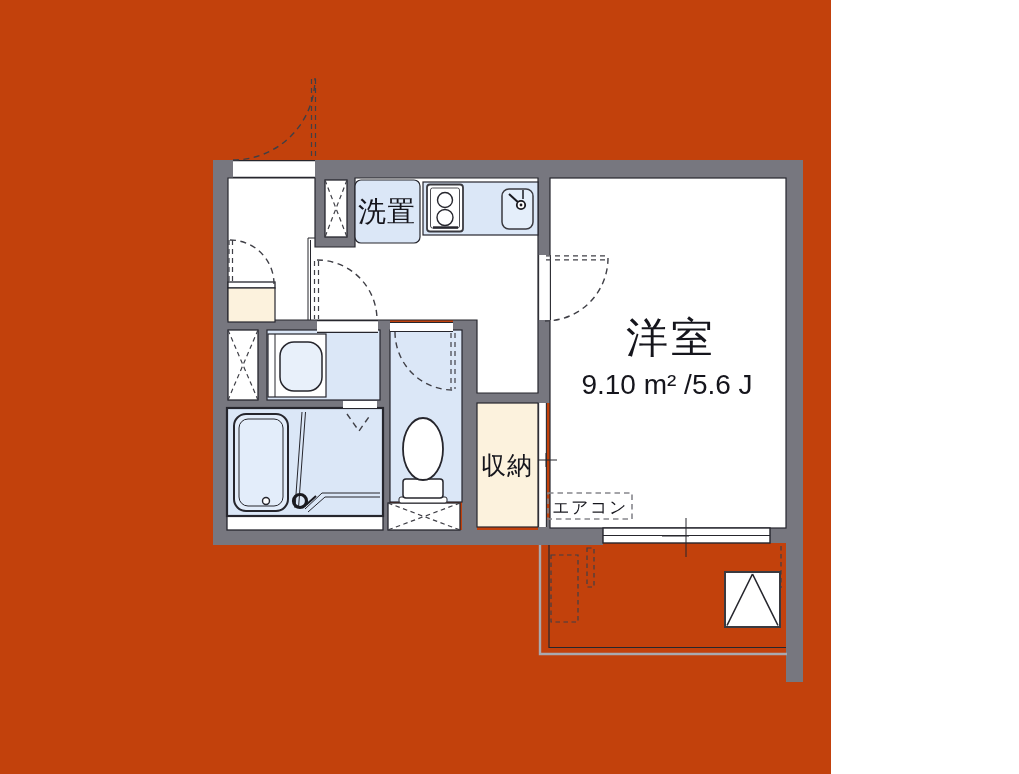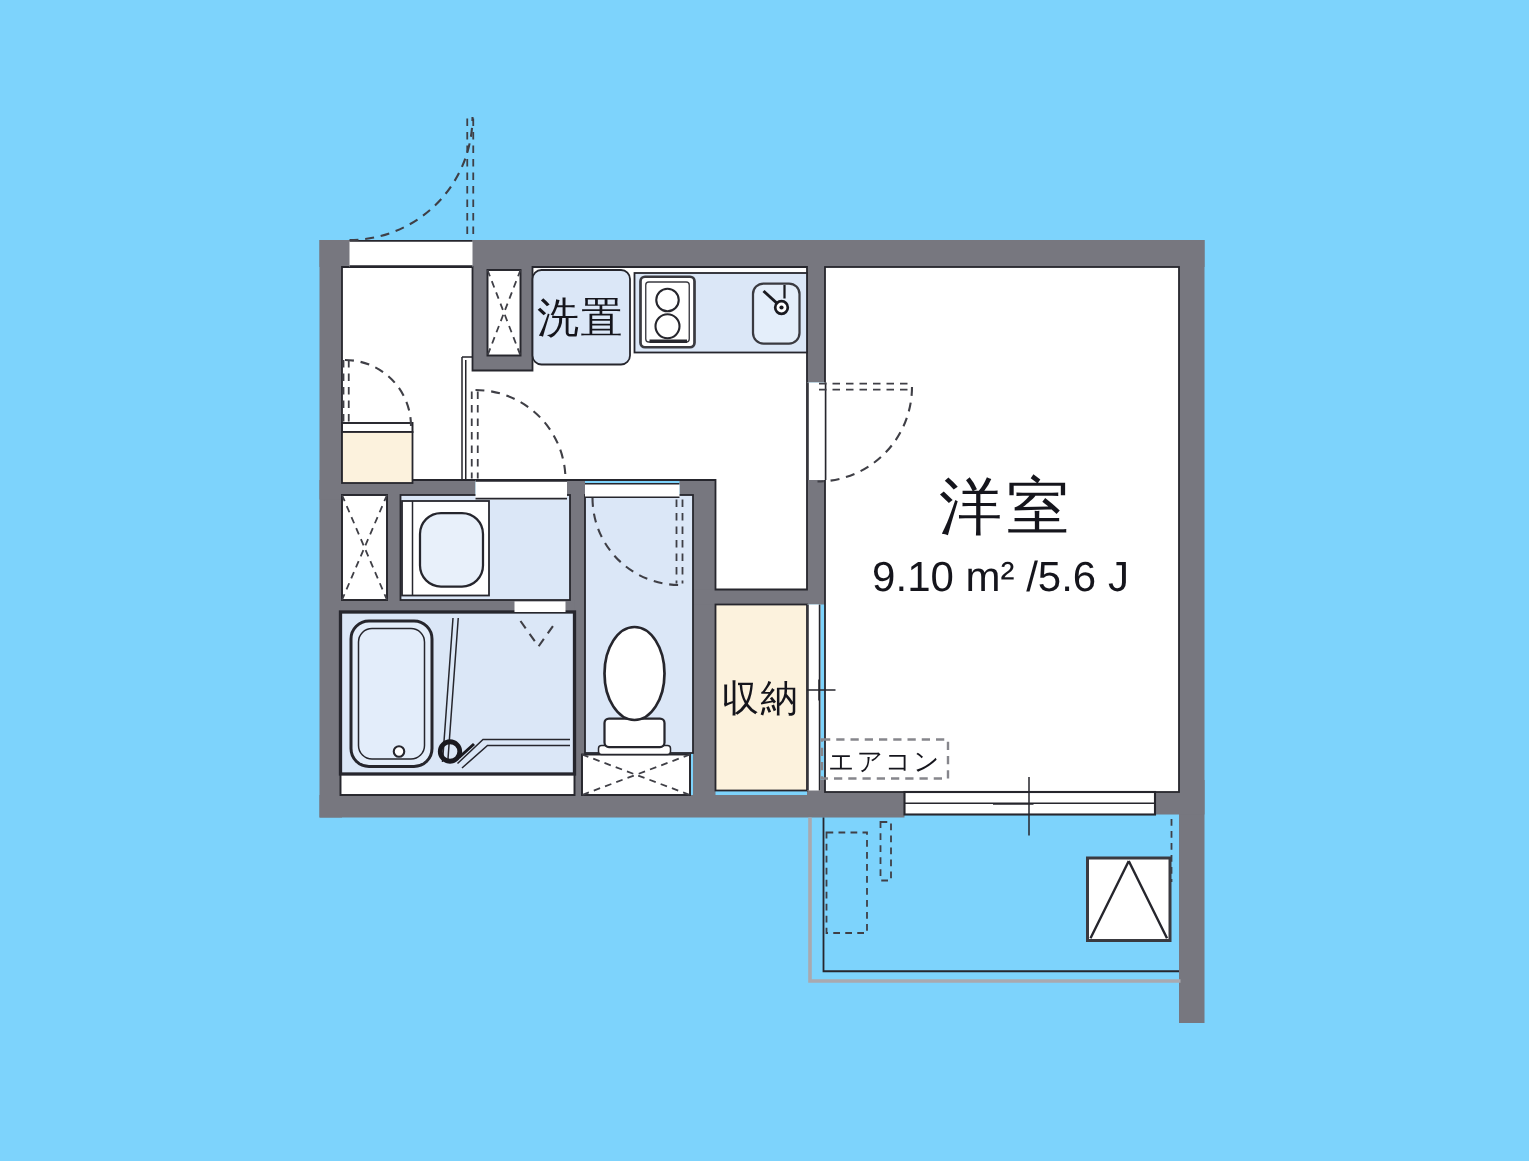--- a/index.html
+++ b/index.html
@@ -1,16 +1,16 @@
 <!DOCTYPE html>
 <html style="--wall: #77777f; --water: #dbe7f7; --wood: #fcf2dd; --line: #26262d; --dash: #3f3f46; --light: #a9a9af; --text: #15151c;"><head>
 <meta charset="utf-8">
 <style>
   html,body{margin:0;padding:0;background:#ffffff;}
-  .stage{position:relative;width:1019px;height:774px;background:#7dd3fc;overflow:hidden;
+  .stage{position:relative;width:831px;height:774px;background:#c2410c;overflow:hidden;
          font-family:"Liberation Sans",sans-serif;}
   svg{position:absolute;left:0;top:0;}
   .wall{fill:var(--wall);}
   .floor{fill:#ffffff;stroke:var(--line);stroke-width:1.2;}
   .water{fill:var(--water);stroke:var(--line);stroke-width:1.2;}
   .waterbold{fill:var(--water);stroke:var(--line);stroke-width:2.2;}
   .wood{fill:var(--wood);stroke:var(--line);stroke-width:1.2;}
   .whitebox{fill:#ffffff;stroke:var(--line);stroke-width:1.3;}
   .cut{fill:#ffffff;stroke:none;}
   .rail{stroke:var(--line);stroke-width:1.1;fill:none;}

